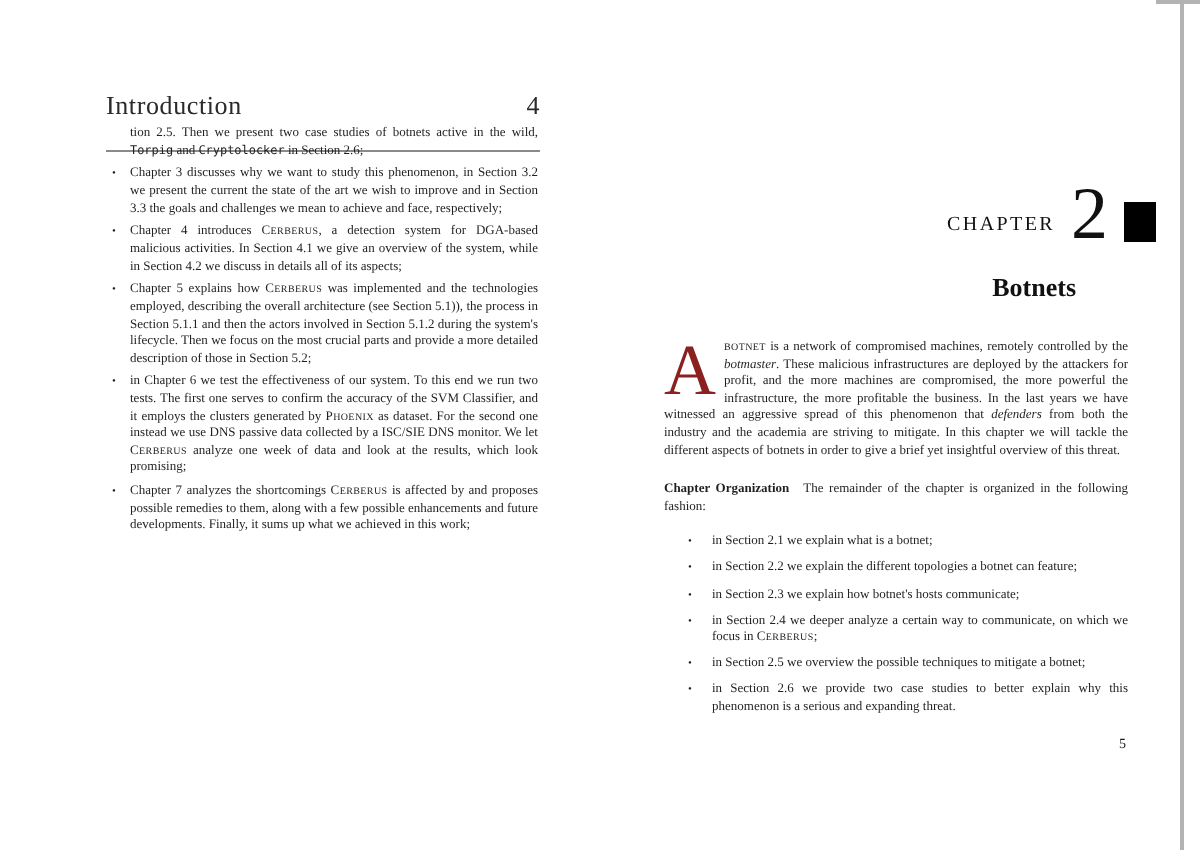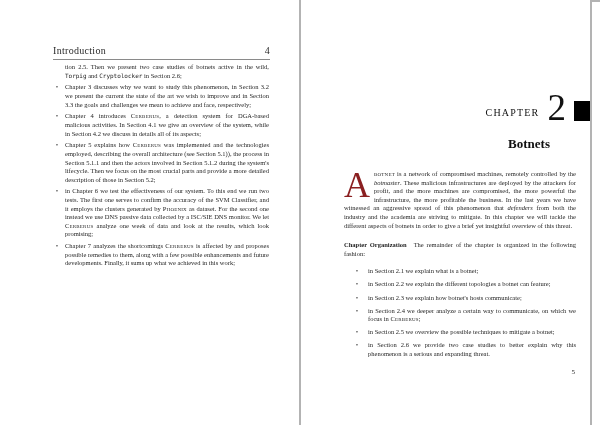--- a/index.html
+++ b/index.html
@@ -11,28 +11,28 @@
   }
   
   .top-edge{position:absolute;left:0;top:0;width:600px;height:2px;background:var(--edge,#bcbcbc);}
   .left-edge-fade{position:absolute;left:4px;top:2px;width:1px;height:115px;
     background:linear-gradient(#c2c2c2,rgba(200,200,200,0));}
   .page-divider{position:absolute;left:299px;top:0;width:2px;height:425px;background:var(--edge,#b3b3b3);}
   .right-edge{position:absolute;left:590px;top:0;width:2px;height:425px;background:var(--edge,#b3b3b3);}
 
   .page{position:absolute;top:0;height:425px;background:#fff;}
   .page-left{left:0;width:299px;}
-  .page-right{left:301px;width:289px;}
+  .page-right{left:289px;width:289px;}
 
   
   .lp-header{
     position:absolute;left:53px;top:45px;width:217px;
     display:flex;justify-content:space-between;align-items:flex-end;
-    font-size:10px;letter-spacing:.3px;color:#2a2a2a;
-    border-bottom:1px solid var(--rule,#8a8a8a);padding-bottom:3px;
+    font-size:13px;letter-spacing:.3px;color:#2a2a2a;
+    border-bottom:1px solid var(--rule,#8a8a8a);padding-bottom:14px;
   }
   .lp-body{position:absolute;left:53px;top:63px;width:216px;}
 
   .item{position:relative;margin-bottom:3.2px;text-align:justify;
         font-size:6.5px;line-height:8.6px;}
   .lp-body .item{padding-left:12px;}
   .lp-body .bullet{position:absolute;left:3px;top:0;font-size:5.5px;}
   .rp-items .item{padding-left:24px;margin-bottom:4.5px;}
   .rp-items .bullet{position:absolute;left:12px;top:0;font-size:5.5px;}
 

